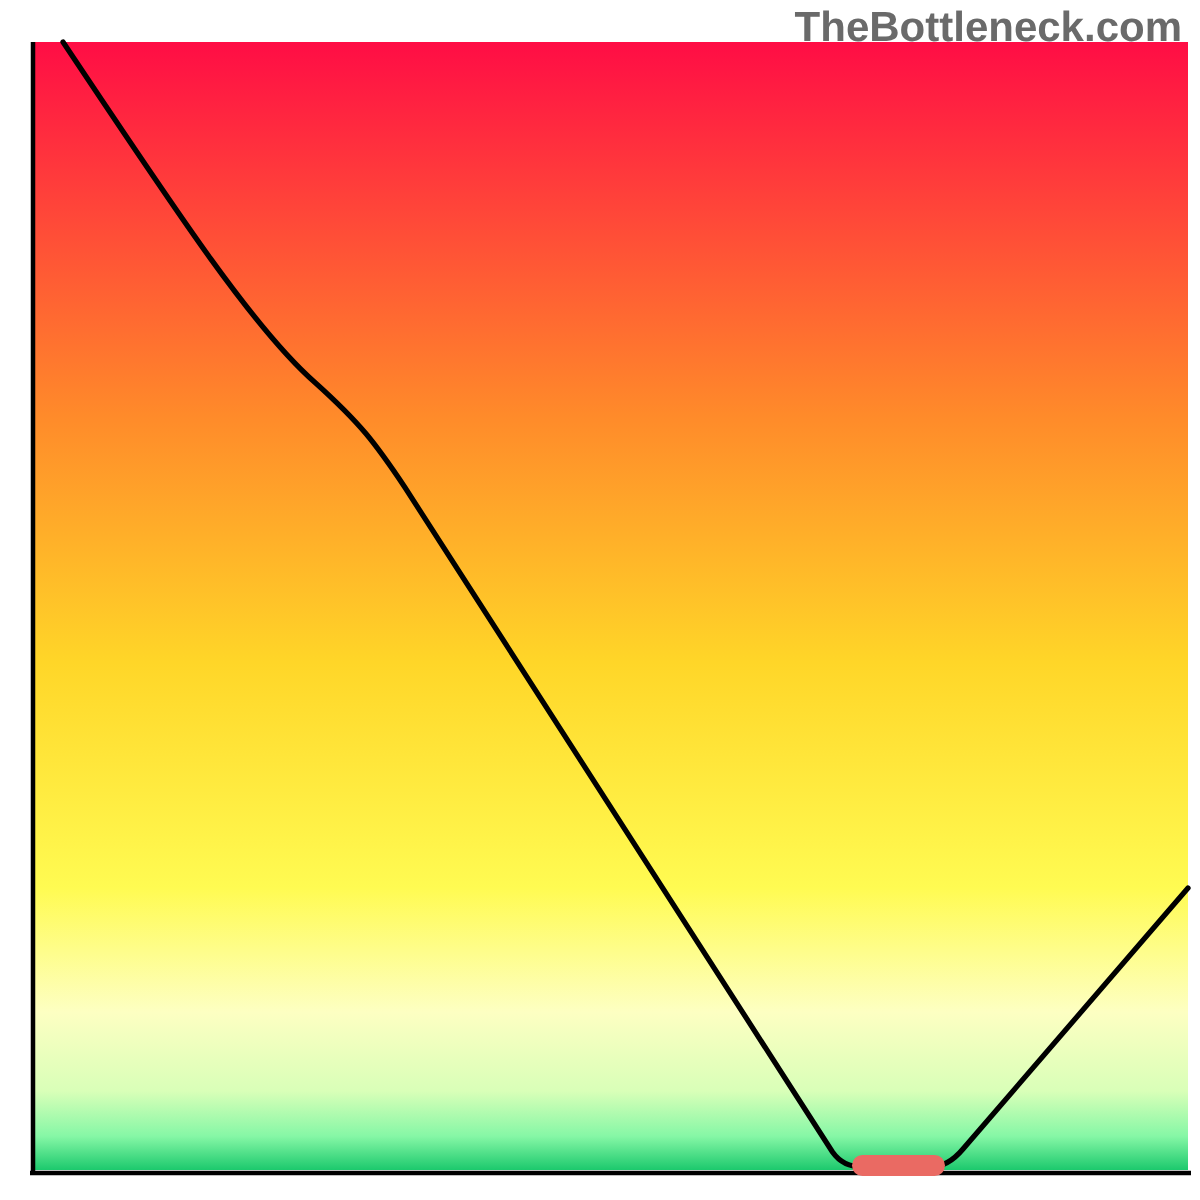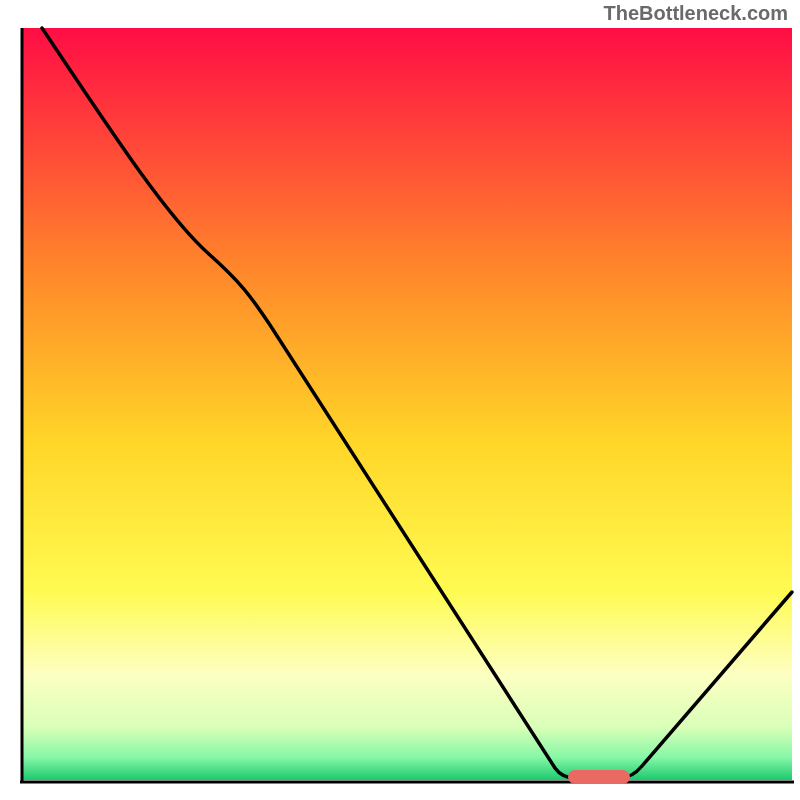--- a/index.html
+++ b/index.html
@@ -12,21 +12,21 @@
   .container {
     position: relative;
     width: 800px;
     height: 800px;
   }
   .watermark {
     position: absolute;
     top: 2px;
     right: 12px;
     font-family: Arial, sans-serif;
-    font-size: 20px;
+    font-size: 28px;
     font-weight: bold;
     color: #6a6a6a;
     z-index: 10;
   }
   svg {
     display: block;
   }
 </style>
 </head>
 <body>

